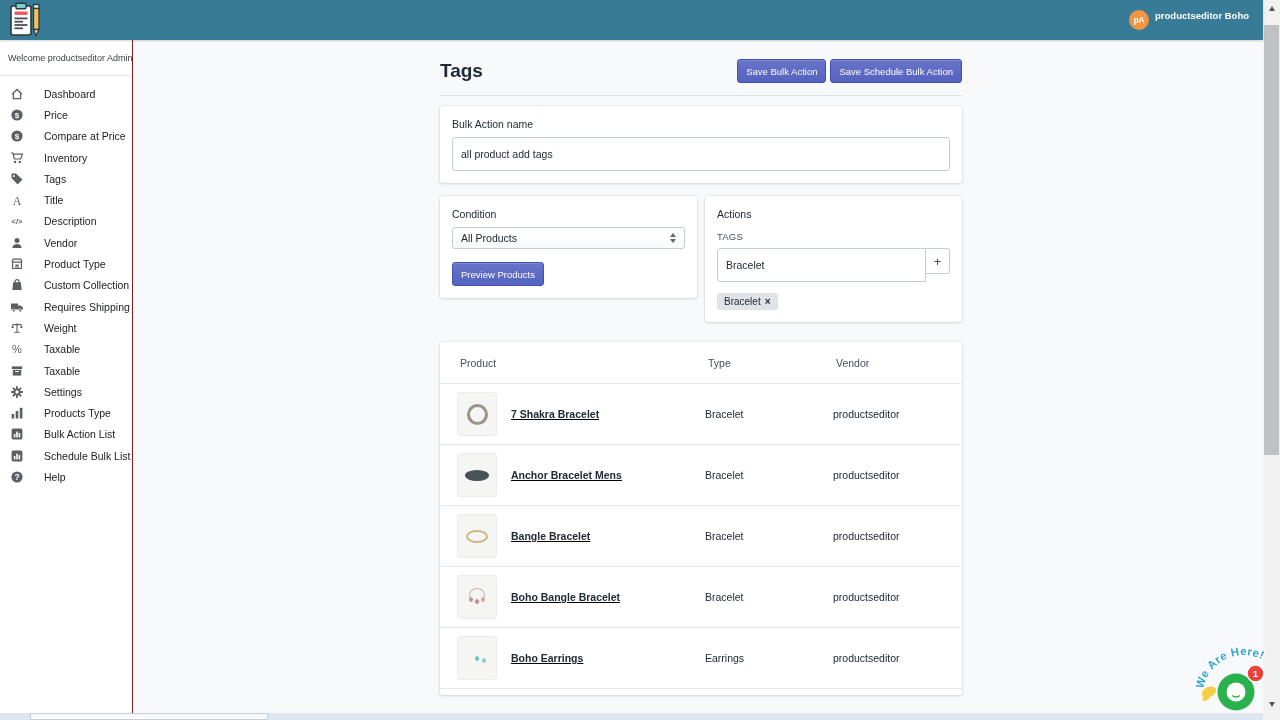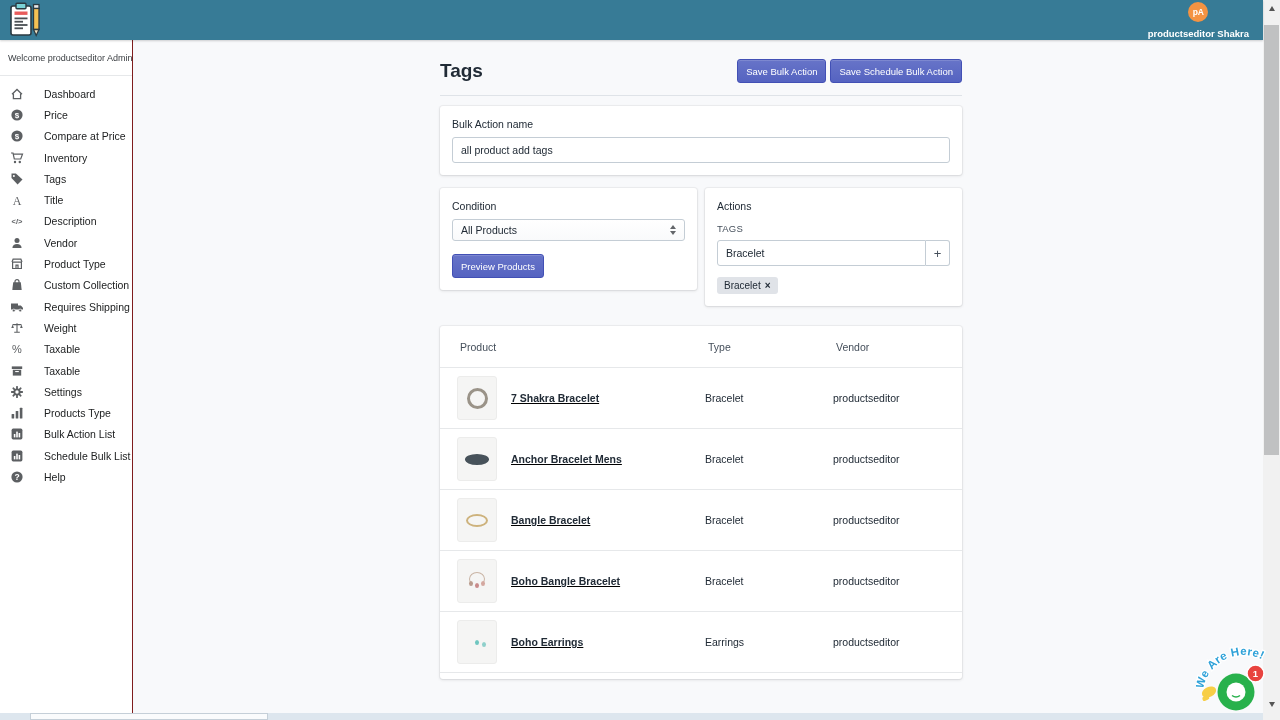--- a/index.html
+++ b/index.html
@@ -5,21 +5,21 @@
   * { margin:0; padding:0; box-sizing:border-box; }
   html,body { width:1280px; height:720px; overflow:hidden; background:#fff;
     font-family:"Liberation Sans", sans-serif; }
 
   
   .topbar { position:fixed; left:0; top:0; width:1263px; height:40px;
     background:var(--header-teal,#377b96); display:flex; align-items:center;
     justify-content:space-between; padding:0 14px 0 8px; z-index:5;
     box-shadow:0 1px 2px rgba(0,0,0,.18); }
   .logo svg { display:block; }
-  .user-chip { display:flex; align-items:center; gap:6px; cursor:pointer;flex-direction:column; }
+  .user-chip { display:flex; gap:6px; cursor:pointer; }
   .avatar { width:20px; height:20px; border-radius:50%; background:var(--avatar-orange,#f49342);
     color:#fff; font-size:8.5px; font-weight:bold; display:flex; align-items:center; justify-content:center; }
   .user-name { color:#fff; font-size:9.5px; font-weight:bold; }
 
   
   .sidebar { position:fixed; left:0; top:40px; width:133px; height:673px;
     background:#fff; border-right:1px solid #7f1d1d; z-index:3; }
   .welcome { padding:13px 8px 12px; font-size:9px; color:#3a3e42;
     border-bottom:1px solid #e6e8ea; white-space:nowrap; overflow:hidden; }
   .nav { padding-top:7px; }
@@ -41,21 +41,21 @@
   .btn.primary { background:linear-gradient(180deg,#6774c8,#5563c1);
     border:1px solid #4250b5; color:#fff; border-radius:3px; font-size:9.5px;
     height:24px; padding:0 8px; box-shadow:inset 0 1px 0 rgba(255,255,255,.15); }
   .head-divider { height:1px; background:#dfe3e8; margin-top:12px; }
 
   .card { background:#fff; border-radius:3px;
     box-shadow:0 0 0 1px rgba(63,63,68,.05), 0 1px 3px rgba(63,63,68,.15); }
   .name-card { margin-top:10px; padding:12px; }
   label, .field-label { display:block; font-size:10.5px; color:#212b36; margin-bottom:7px; }
   input { width:100%; height:26px; border:1px solid #c4cdd5; border-radius:3px;
-    padding:4px 8px; font-size:10.5px; font-family:inherit; color:#212b36; background:#fff; }
+    padding:16px 8px; font-size:10.5px; font-family:inherit; color:#212b36; background:#fff; }
 
   .cards-row { display:flex; gap:8px; margin-top:13px; align-items:flex-start; }
   .condition-card, .actions-card { width:257px; padding:12px; }
   .select-box { height:22px; border:1px solid #c4cdd5; border-radius:3px;
     background:linear-gradient(180deg,#ffffff,#f9fafb); display:flex;
     align-items:center; justify-content:space-between; padding:0 8px;
     font-size:10.5px; color:#212b36; cursor:pointer; }
   .stepper { display:flex; flex-direction:column; gap:2px; }
   .stepper .up { width:0; height:0; border-left:3px solid transparent;
     border-right:3px solid transparent; border-bottom:4px solid #63666a; }
@@ -126,21 +126,21 @@
       <rect x="6.5" y="18.8" width="8.5" height="1.8" fill="#4a4f54"></rect>
       <rect x="6.5" y="22.1" width="13" height="1.8" fill="#4a4f54"></rect>
       <rect x="6.5" y="25.4" width="8.5" height="1.8" fill="#4a4f54"></rect>
       <rect x="25.5" y="2.5" width="5.5" height="4" fill="#e9e9e9" stroke="#2b3a42" stroke-width="1.3"></rect>
       <rect x="25.5" y="6.5" width="5.5" height="21" fill="#f5c153" stroke="#2b3a42" stroke-width="1.3"></rect>
       <polygon points="25.5,27.5 31,27.5 28.2,33.5" fill="#f3e3c3" stroke="#2b3a42" stroke-width="1.3"></polygon>
     </svg>
   </div>
   <div class="user-chip">
     <div class="avatar">pA</div>
-    <span class="user-name">productseditor Shakra</span>
+    <span class="user-name">productseditor Boho</span>
   </div>
 </header>
 
 <aside class="sidebar">
   <div class="welcome">Welcome productseditor Admin</div>
   <nav class="nav" id="nav">
   <div class="nav-item">
     <span class="nav-icon">
           <svg viewBox="0 0 14 14">
             <path d="M2 7.2 7 2.5l5 4.7" fill="none" stroke="#5c5f62" stroke-width="1.3"></path>

